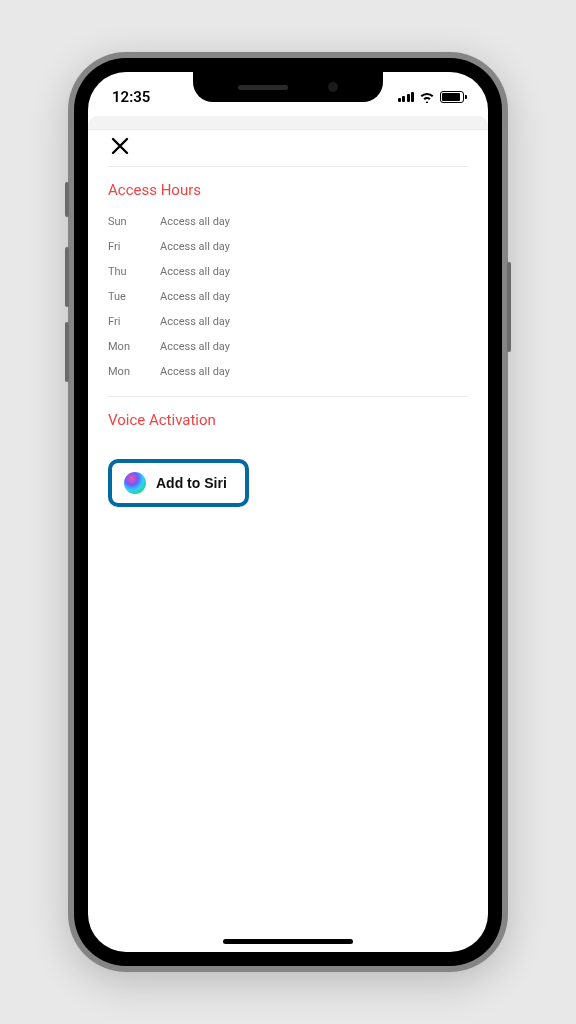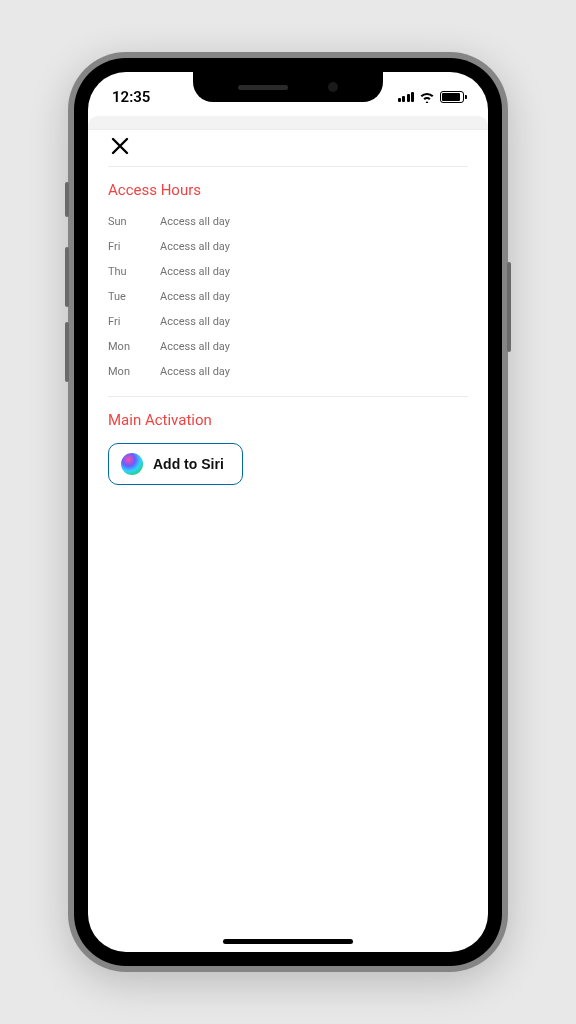--- a/index.html
+++ b/index.html
@@ -199,29 +199,29 @@
       color: #737373;
     }
     .day-col {
       width: 52px;
       flex-shrink: 0;
     }
     .siri-btn {
       display: inline-flex;
       align-items: center;
       gap: 10px;
-      border: 1px solid #0369a1;
+      border: 4px solid #0369a1;
       border-radius: 10px;
       padding: 9px 18px 9px 12px;
       background: #fff;
       font-size: 14px;
       font-weight: 600;
       color: #111;
       cursor: pointer;
-      margin-top: 4px;
+      margin-top: 20px;
     }
     .siri-orb {
       width: 22px;
       height: 22px;
       border-radius: 50%;
       background: radial-gradient(circle at 35% 30%, #ff4da6 0%, #6a5bff 30%, #2bd4ff 55%, #28d17c 78%, #0a0a14 100%);
     }
     .home-indicator {
       position: absolute;
       bottom: 8px;
@@ -307,21 +307,21 @@
             <div class="day-col">Mon</div>
             <div>Access all day</div>
           </div>
           <div class="hours-row">
             <div class="day-col">Mon</div>
             <div>Access all day</div>
           </div>
         </div>
         <div class="divider"></div>
 
-        <div class="section-label">Main Activation</div>
+        <div class="section-label">Voice Activation</div>
         <button class="siri-btn">
           <span class="siri-orb"></span>
           <span>Add to Siri</span>
         </button>
       </div>
 
       <div class="home-indicator"></div>
     </div>
   </div>
 </div>

